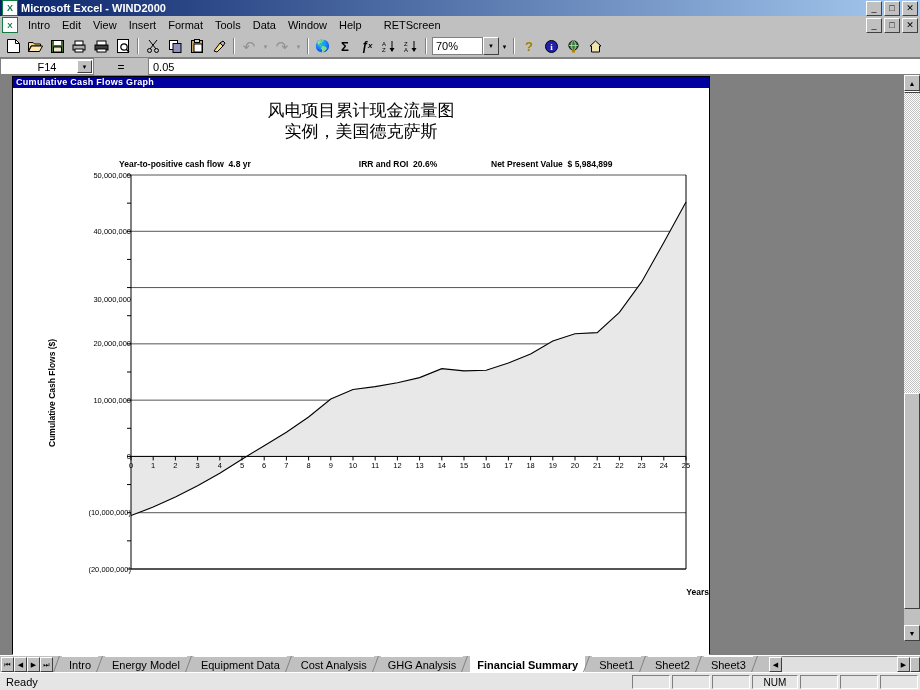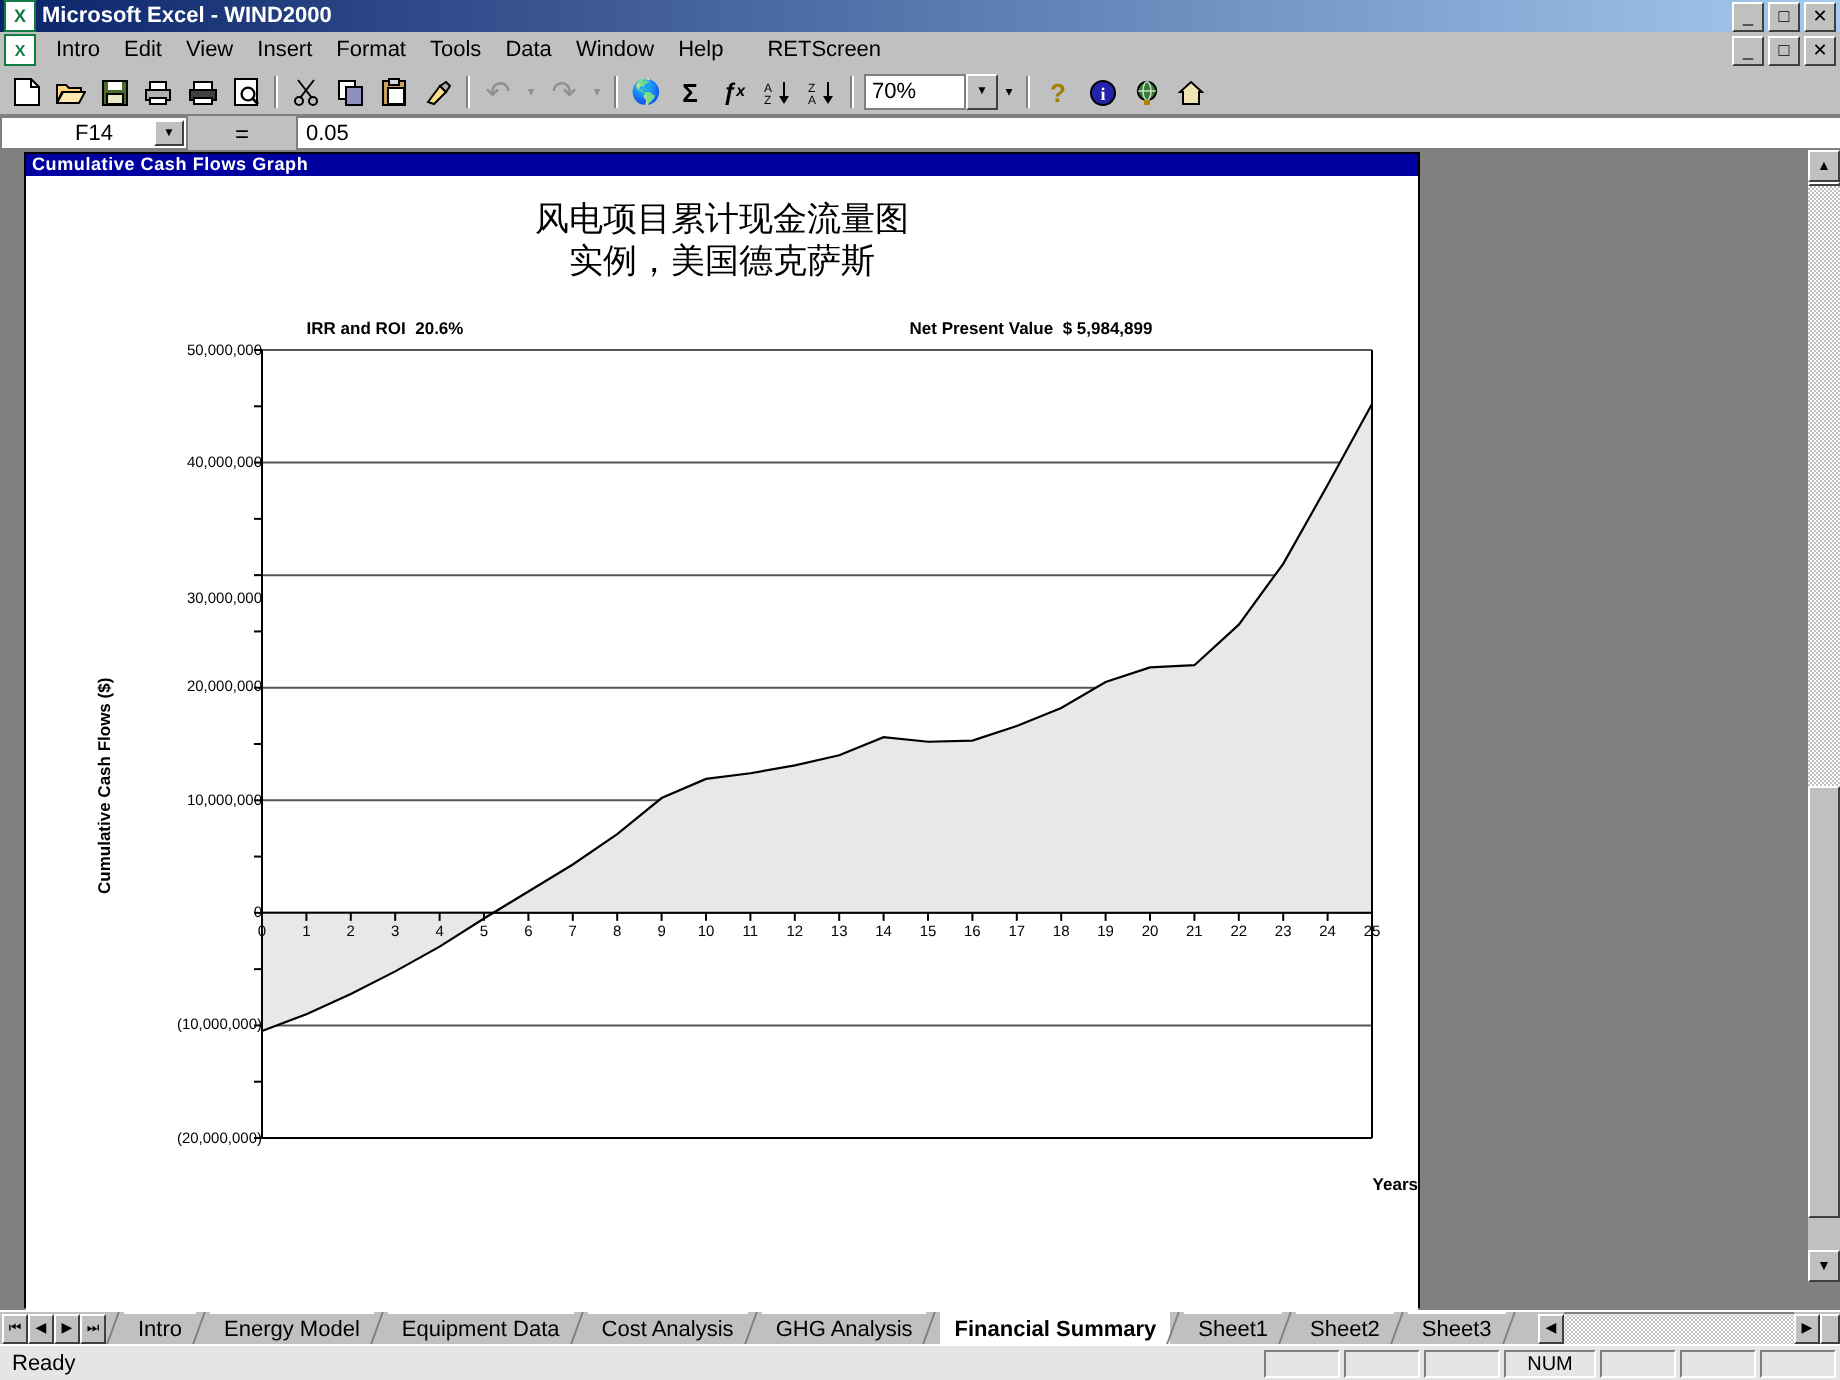--- a/index.html
+++ b/index.html
@@ -109,21 +109,21 @@
     text-align:center;font-family:"DejaVu Sans",sans-serif;
     font-size:17px;color:#000;line-height:1.25;margin-top:12px;
   }
   .kpis{
     display:flex;margin-top:16px;padding:0 18px;
     font-size:8.5px;font-weight:bold;color:#000;
   }
   .kpi{flex:1;}
   .kpi.a{text-align:left;padding-left:88px;}
   .kpi.b{text-align:center;}
-  .kpi.c{text-align:center;padding-right:14px;}
+  .kpi.c{text-align:left;padding-right:14px;}
 
   .plotwrap{position:relative;width:100%;height:430px;}
   .ylabel{
     position:absolute;left:44px;top:268px;
     transform:rotate(-90deg);transform-origin:left bottom;
     font-size:8.5px;font-weight:bold;white-space:nowrap;
   }
   .xlabel{
     position:absolute;left:0;right:0;top:418px;text-align:right;
     font-size:8.5px;font-weight:bold;padding-left:24px;
@@ -391,20 +391,23 @@
       <div class="chartwin-title">Cumulative Cash Flows Graph</div>
 
       <div class="chart-body">
 
         <div class="chart-title">
           <div>风电项目累计现金流量图</div>
           <div>实例，美国德克萨斯</div>
         </div>
 
         <div class="kpis">
+          <div class="kpi a">
+            <span>Year-to-positive cash flow</span>&nbsp;&nbsp;<span>4.8 yr</span>
+          </div>
           <div class="kpi b">
             <span>IRR and ROI</span>&nbsp;&nbsp;<span>20.6%</span>
           </div>
           <div class="kpi c">
             <span>Net Present Value</span>&nbsp;&nbsp;<span>$   5,984,899</span>
           </div>
         </div>
 
         <div class="plotwrap">
           <div class="ylabel">Cumulative Cash Flows ($)</div>

